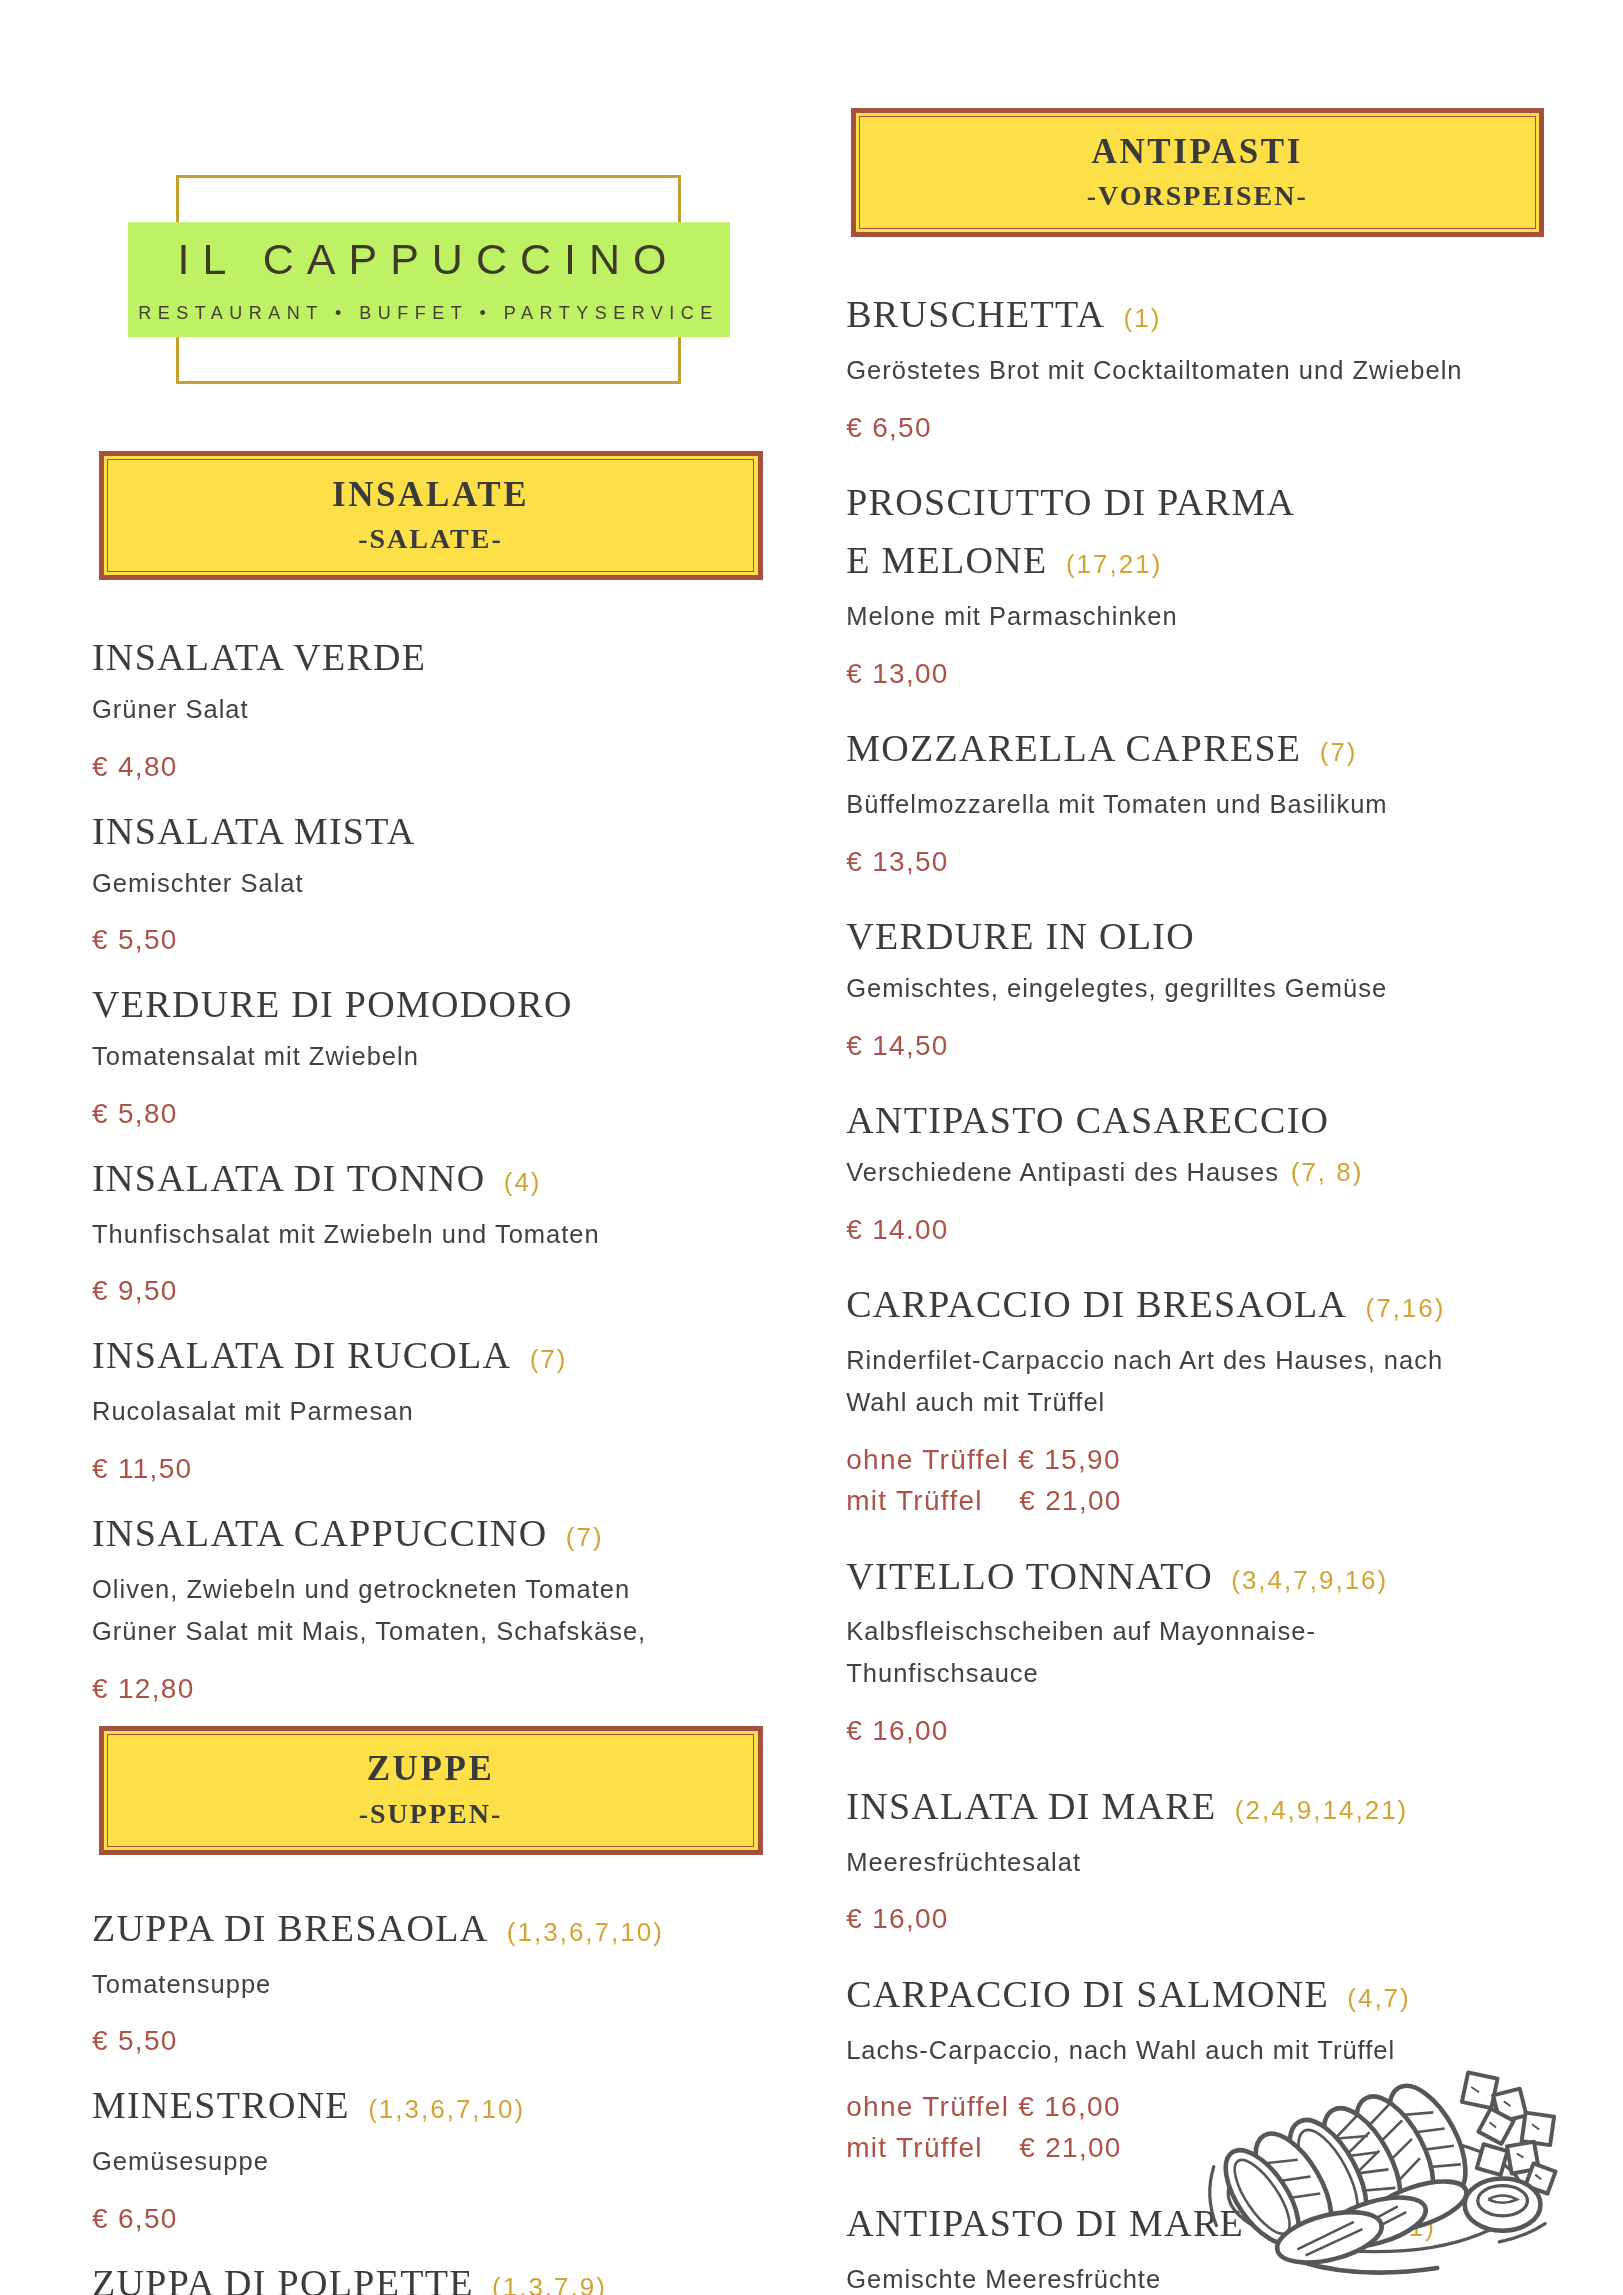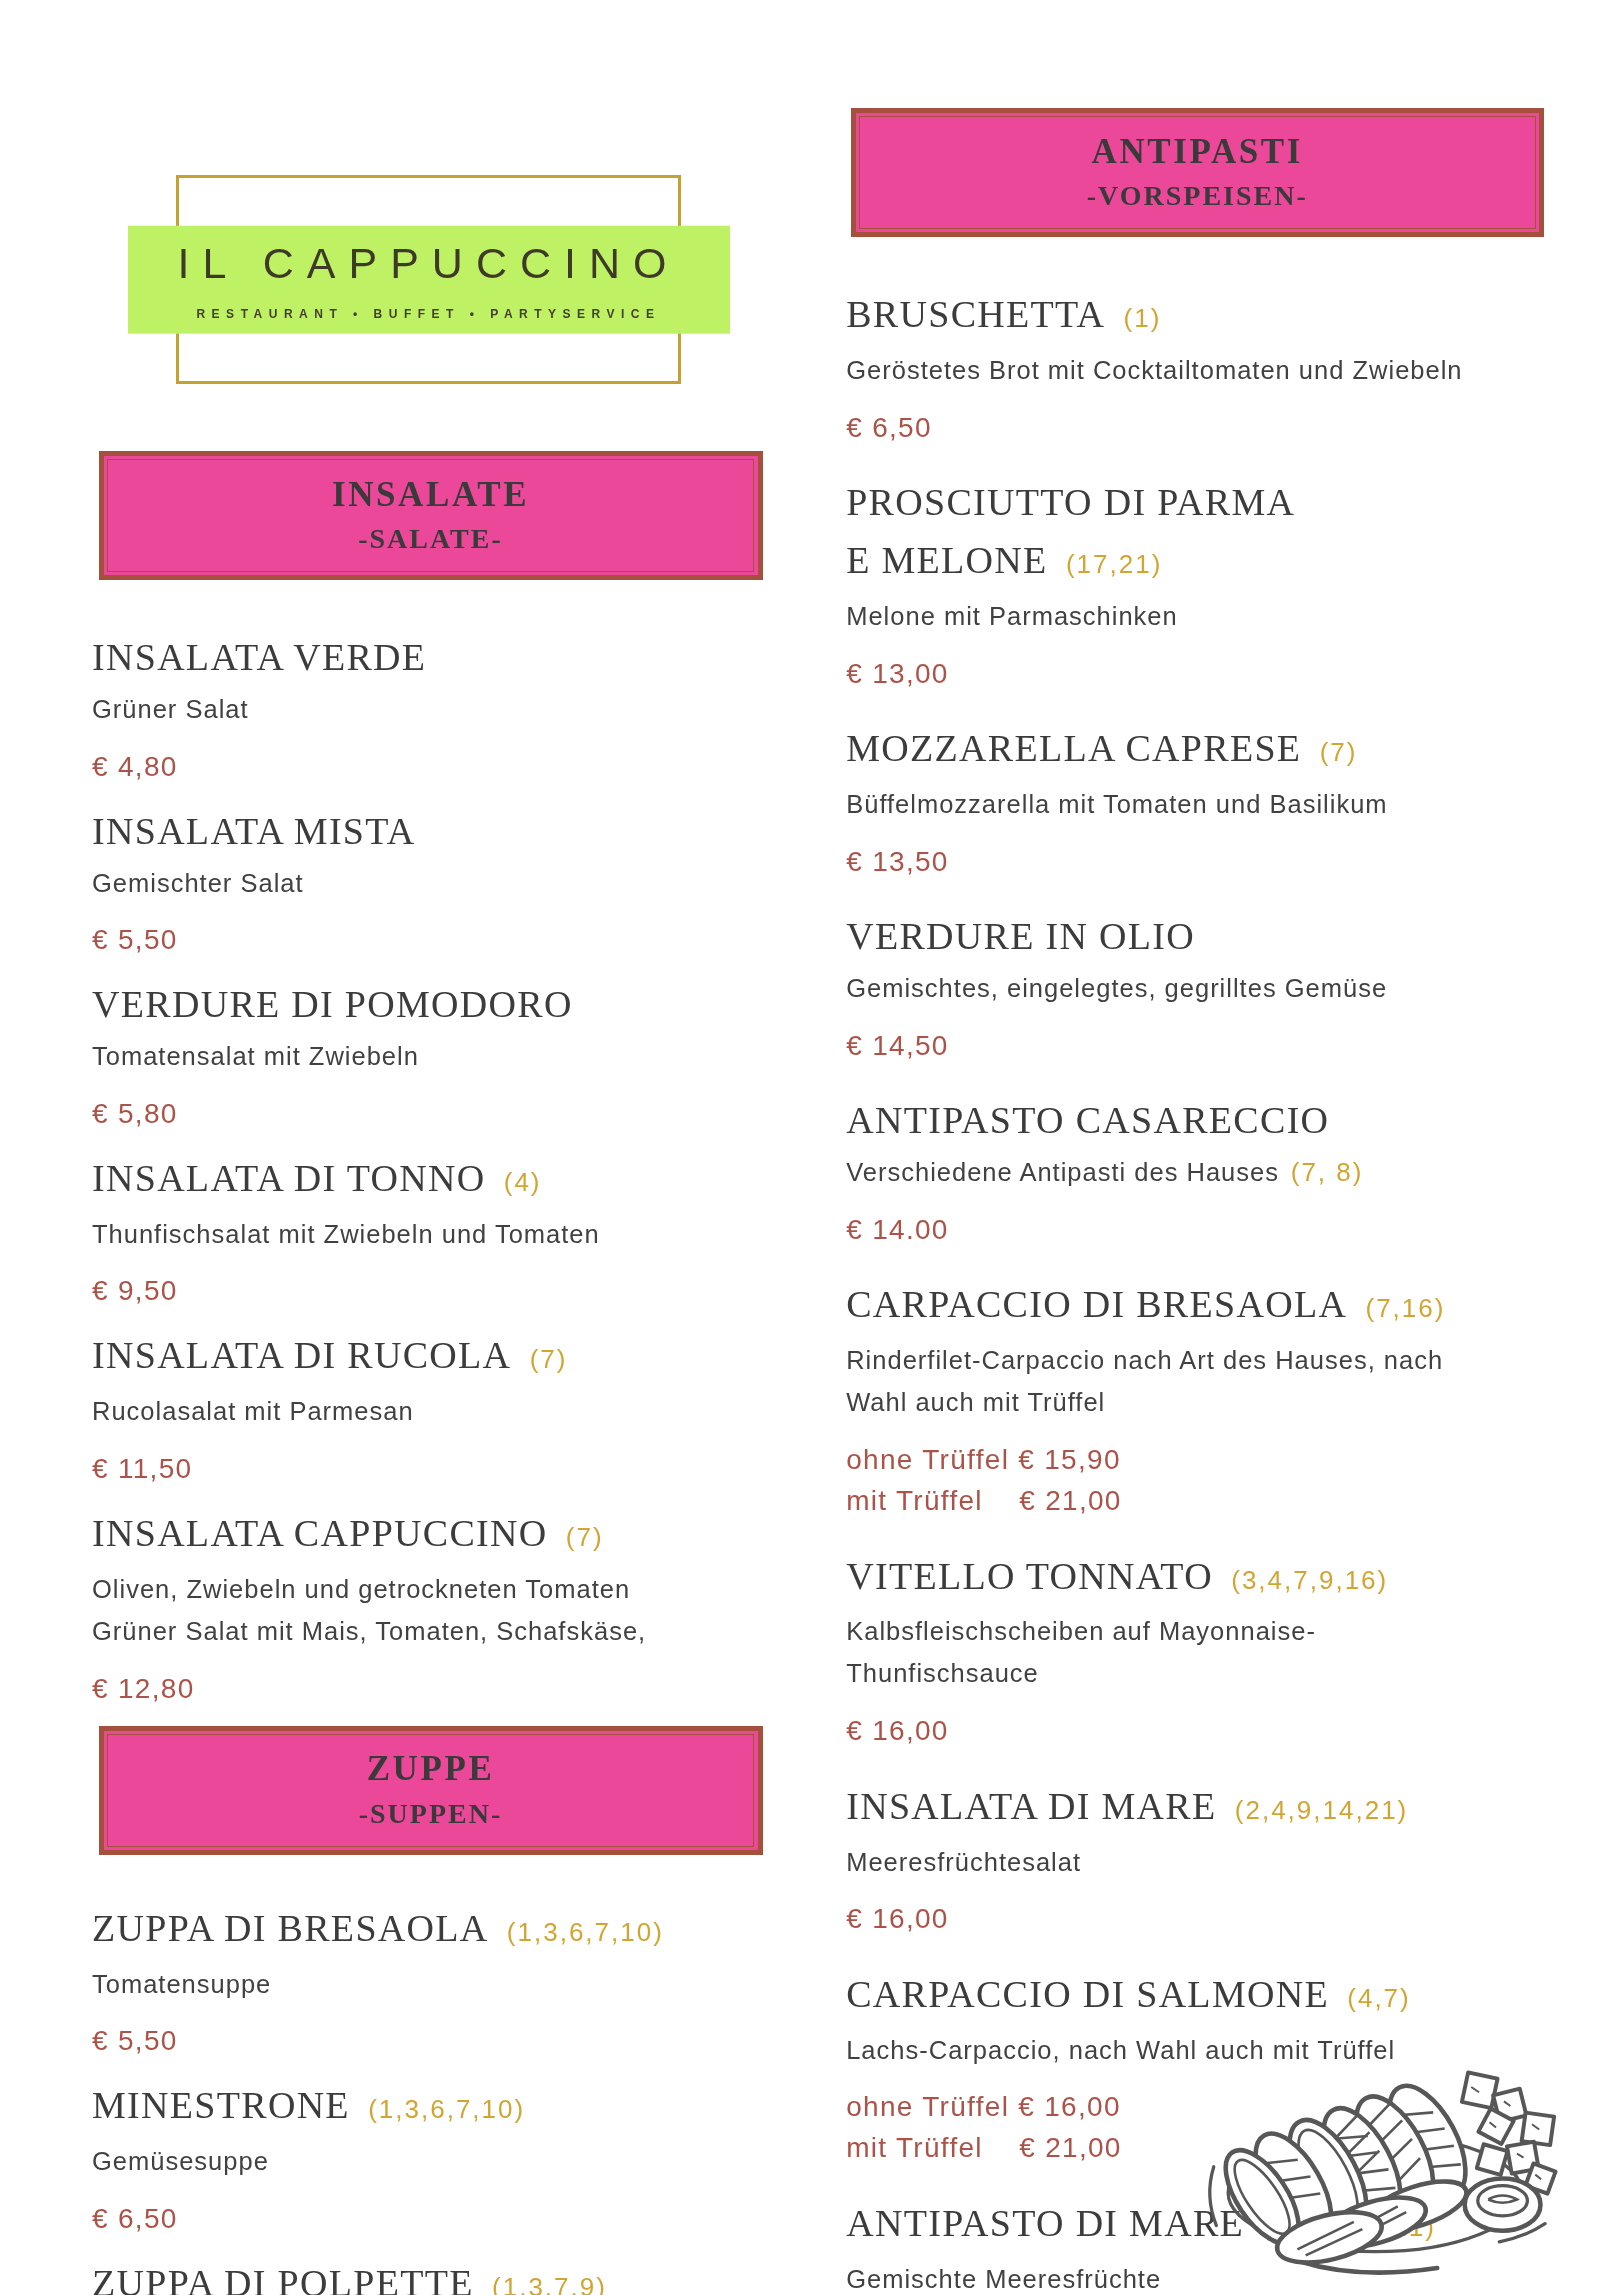--- a/index.html
+++ b/index.html
@@ -17,28 +17,28 @@
   .logo-frame { position:absolute; left:0; top:0; right:0; bottom:0; border:3.3px solid #c7a12f; }
   .logo-text {
     position:absolute; left:50%; top:50%; transform:translate(-50%,-50%);
     background:#bef264; width:602px; text-align:center; padding:13px 0;
   }
   .logo-title {
     font-size:43px; letter-spacing:13px; font-weight:normal;
     color:#3f3a28; white-space:nowrap;
   }
   .logo-sub {
-    margin-top:19.6px; font-size:12px; letter-spacing:6.5px; font-weight:bold;
+    margin-top:19.6px; font-size:18px; letter-spacing:6.5px; font-weight:normal;
     color:#45402e; white-space:nowrap;
   }
 
   
   .section-box {
     border:5.9px solid #a5503c; padding:3.3px; box-sizing:border-box;
-    margin-bottom:50px; background:#ec4899;
+    margin-bottom:50px; background:#fde047;
   }
   .col-left  .section-box { width:664px; margin-left:6.5px; }
   .col-right .section-box { width:693px; margin-left:9.8px; }
   .section-box.second { margin-top:13px; margin-bottom:46px; }
   .section-box-inner { border:1.3px solid #a5503c; text-align:center; padding:14.4px 0 17px; }
   .section-title {
     font-family:"Liberation Serif", serif; font-weight:bold;
     font-size:35px; letter-spacing:2.6px; color:#3a3a3a; line-height:39px;
   }
   .section-sub {

